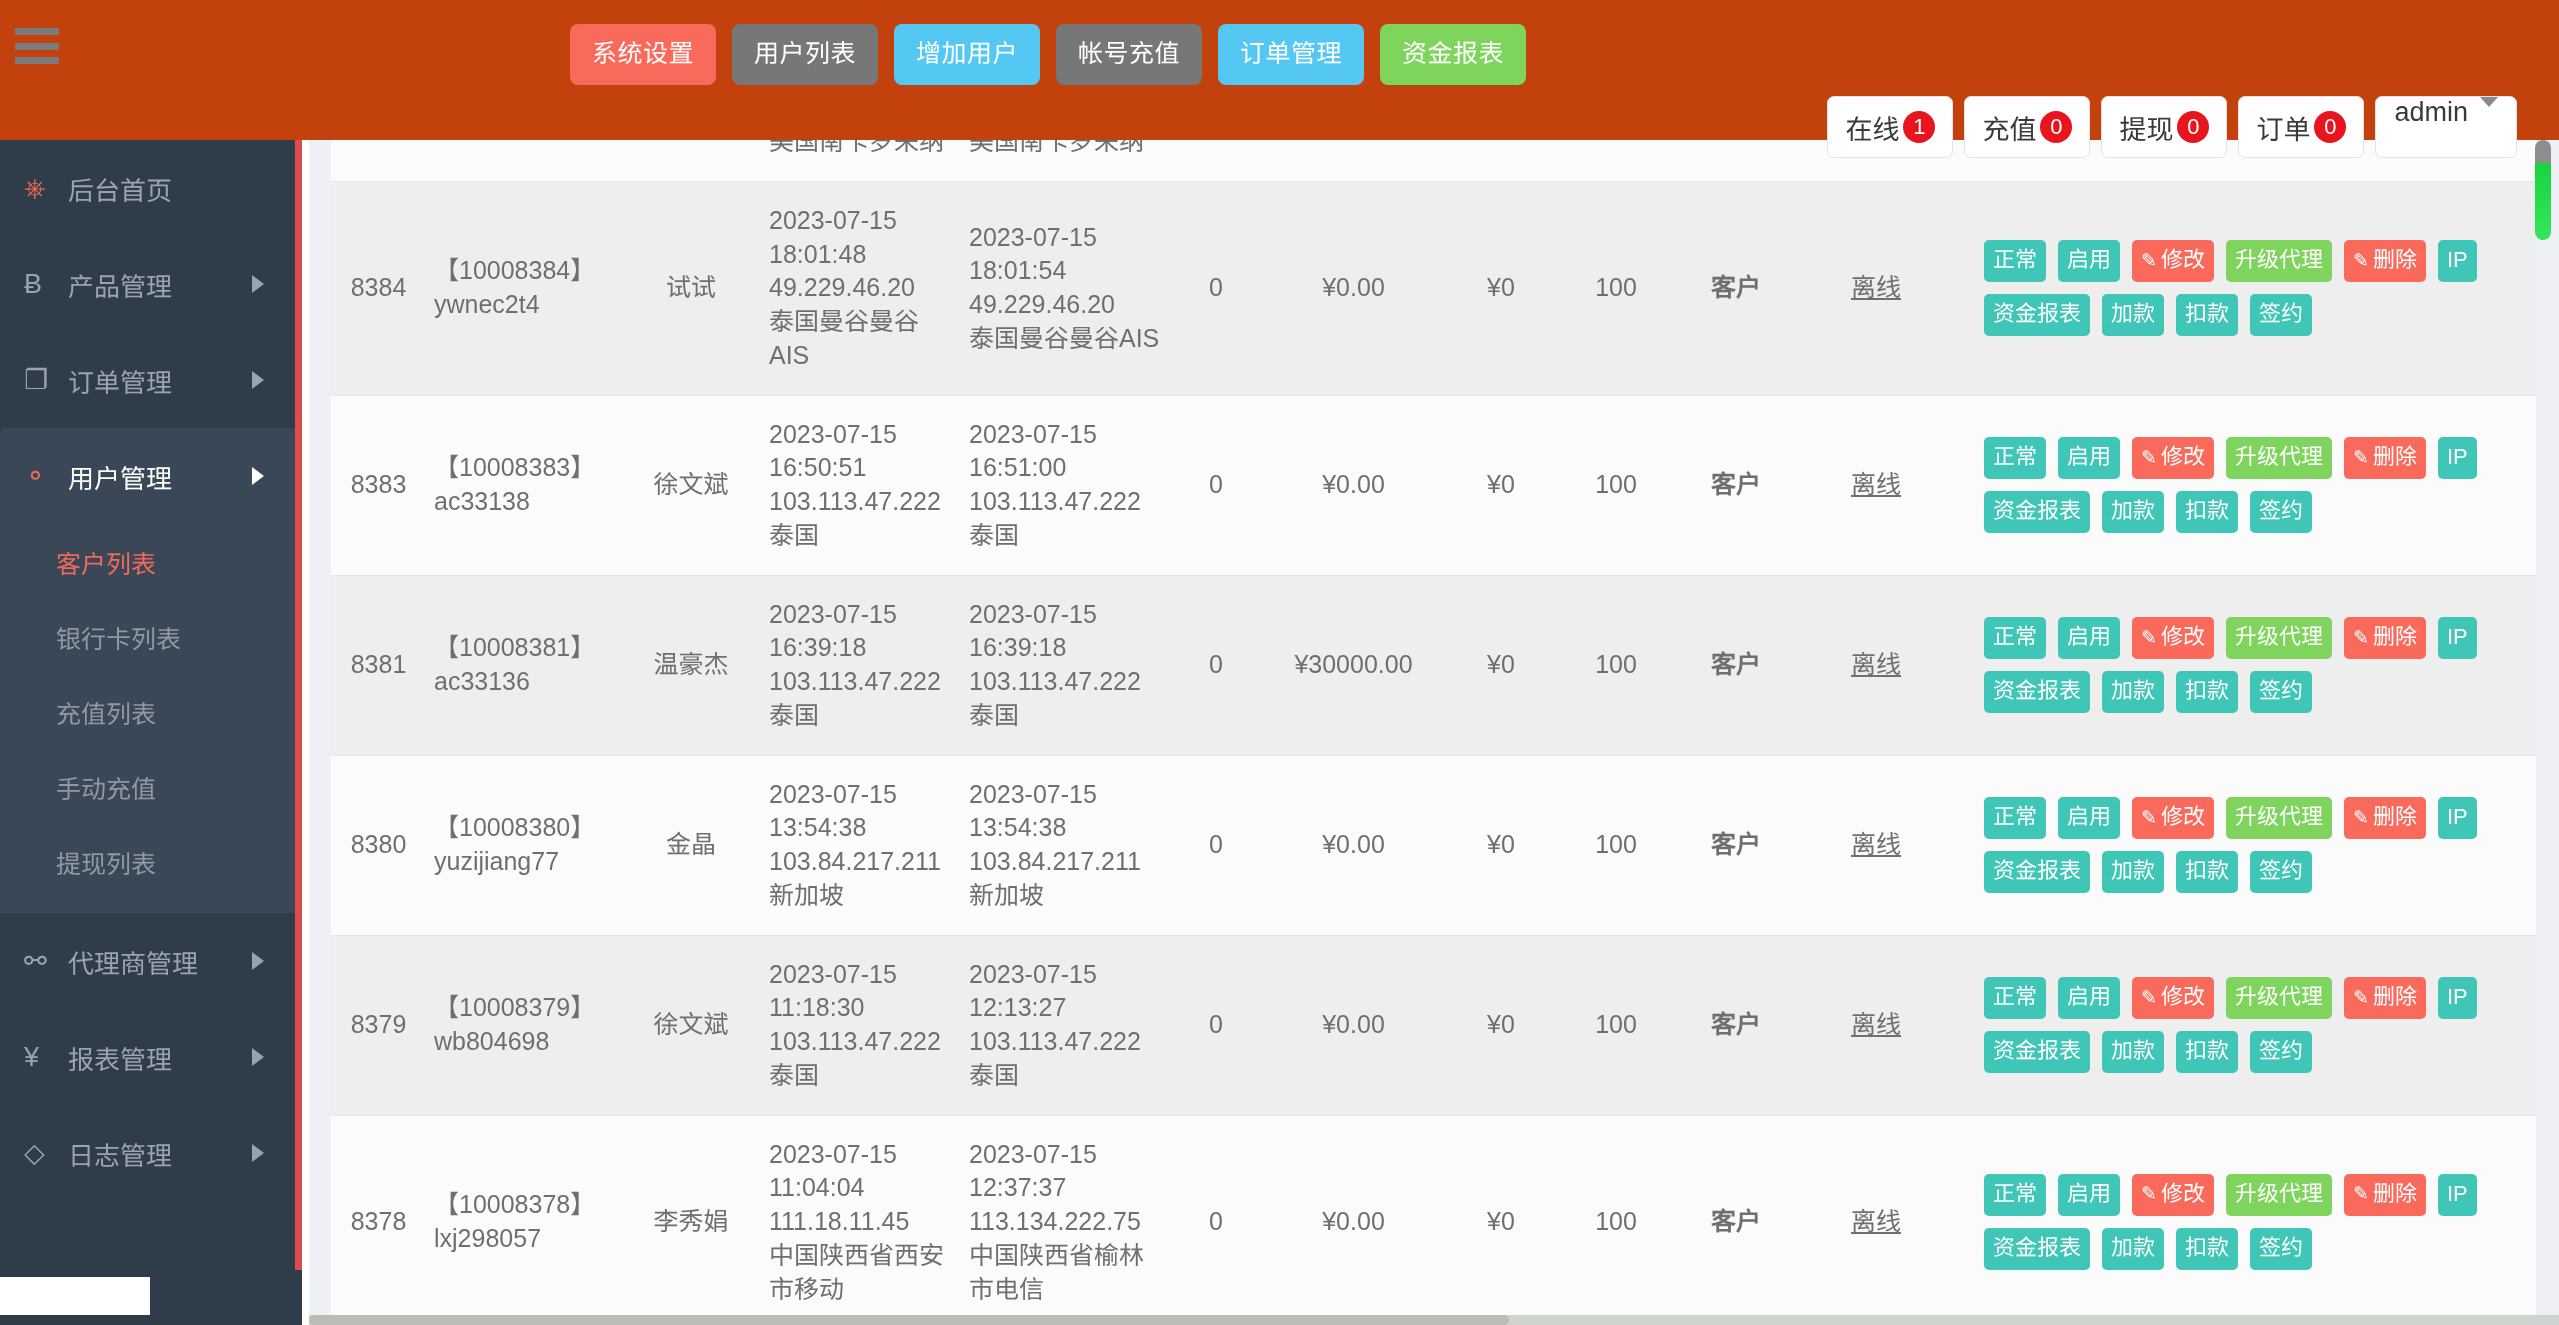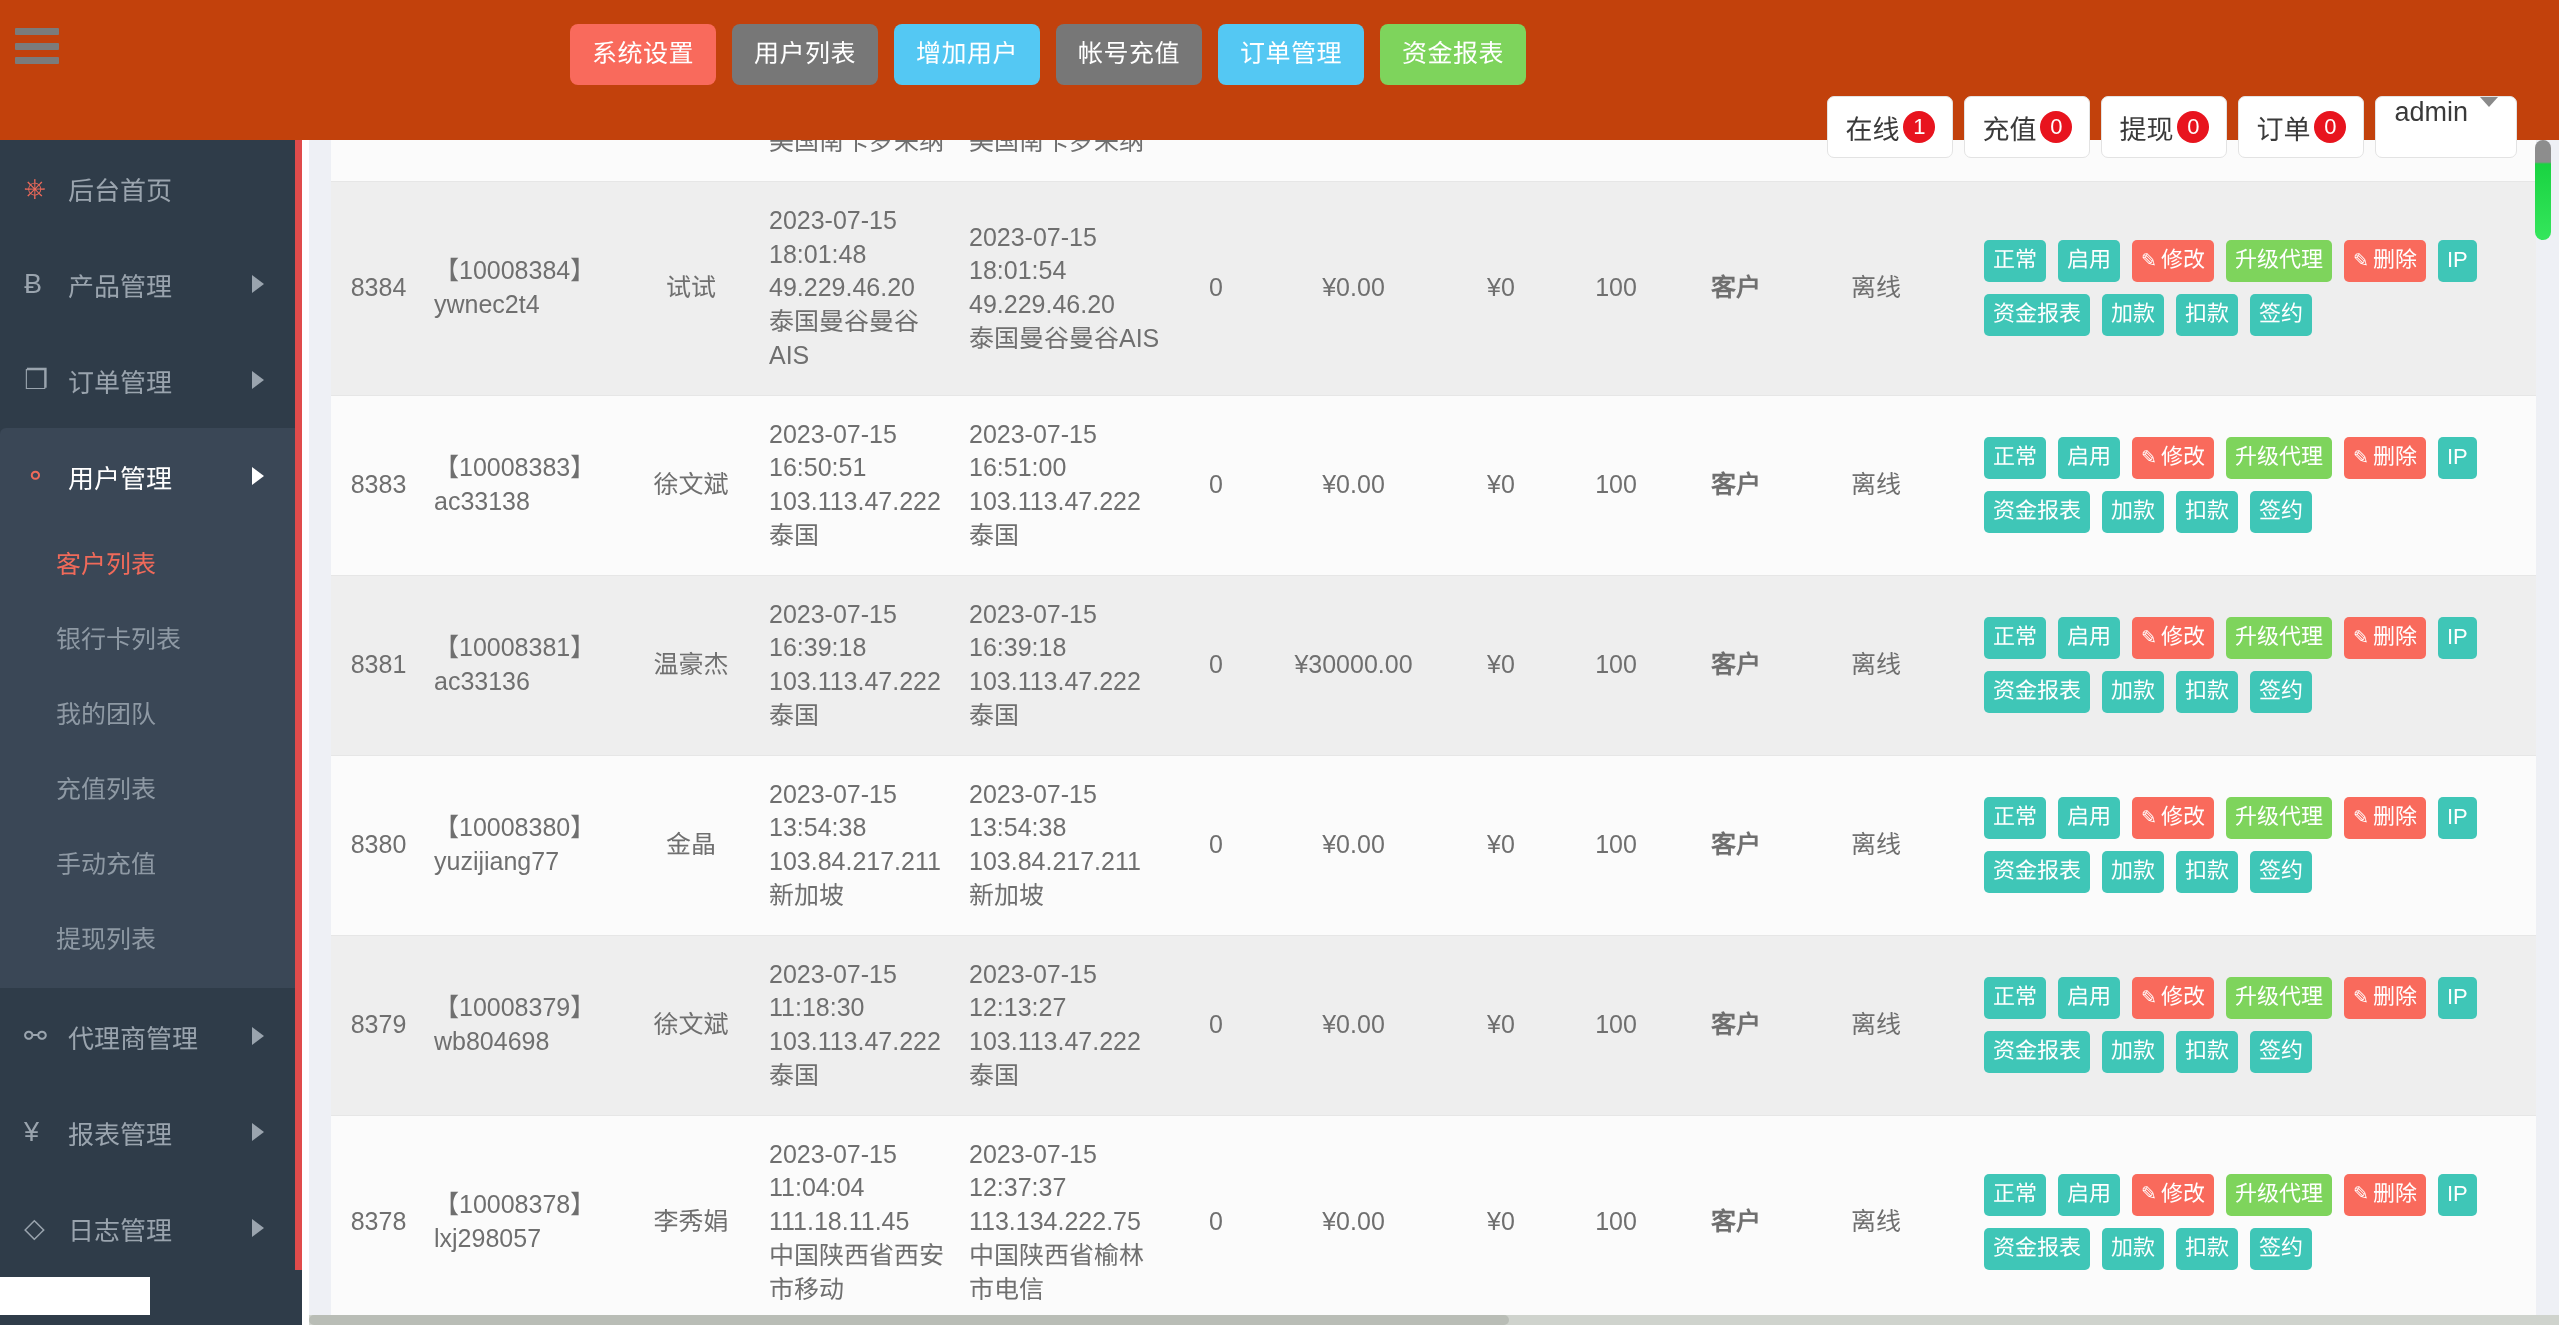--- a/index.html
+++ b/index.html
@@ -140,21 +140,21 @@
   .c-id     { width: 95px; }
   .c-acct   { width: 195px; text-align: left !important; }
   .c-name   { width: 140px; }
   .c-reg    { width: 200px; text-align: left !important; }
   .c-login  { width: 210px; text-align: left !important; }
   .c-num    { width: 90px; }
   .c-bal    { width: 185px; }
   .c-frz    { width: 110px; }
   .c-pts    { width: 120px; }
   .c-type   { width: 120px; font-weight: bold; }
-  .c-stat   { width: 160px; }
+  .c-stat   { width: 160px; text-decoration: underline; }
   .c-act    { width: 580px; text-align: left !important; padding-left: 28px !important; }
 
   .money   { color: #fc0b0b; }
   .stacked span { display: block; }
 
   
   .actions { display: flex; flex-wrap: wrap; gap: 12px; max-width: 545px; }
   .abtn {
     border: none; border-radius: 5px; color: #ffffff;
     font-size: 22px; line-height: 1;
@@ -249,21 +249,20 @@
       <span class="arrow"></span>
     </div>
     <div class="side-item active">
       <span class="sicon">⚬</span>
       <span class="slabel">用户管理</span>
       <span class="arrow"></span>
     </div>
     <div class="submenu">
       <div class="sub-item active">客户列表</div>
       <div class="sub-item">银行卡列表</div>
-      <div class="sub-item">我的团队</div>
       <div class="sub-item">充值列表</div>
       <div class="sub-item">手动充值</div>
       <div class="sub-item">提现列表</div>
     </div>
     <div class="side-item">
       <span class="sicon">⚯</span>
       <span class="slabel">代理商管理</span>
       <span class="arrow"></span>
     </div>
     <div class="side-item">

